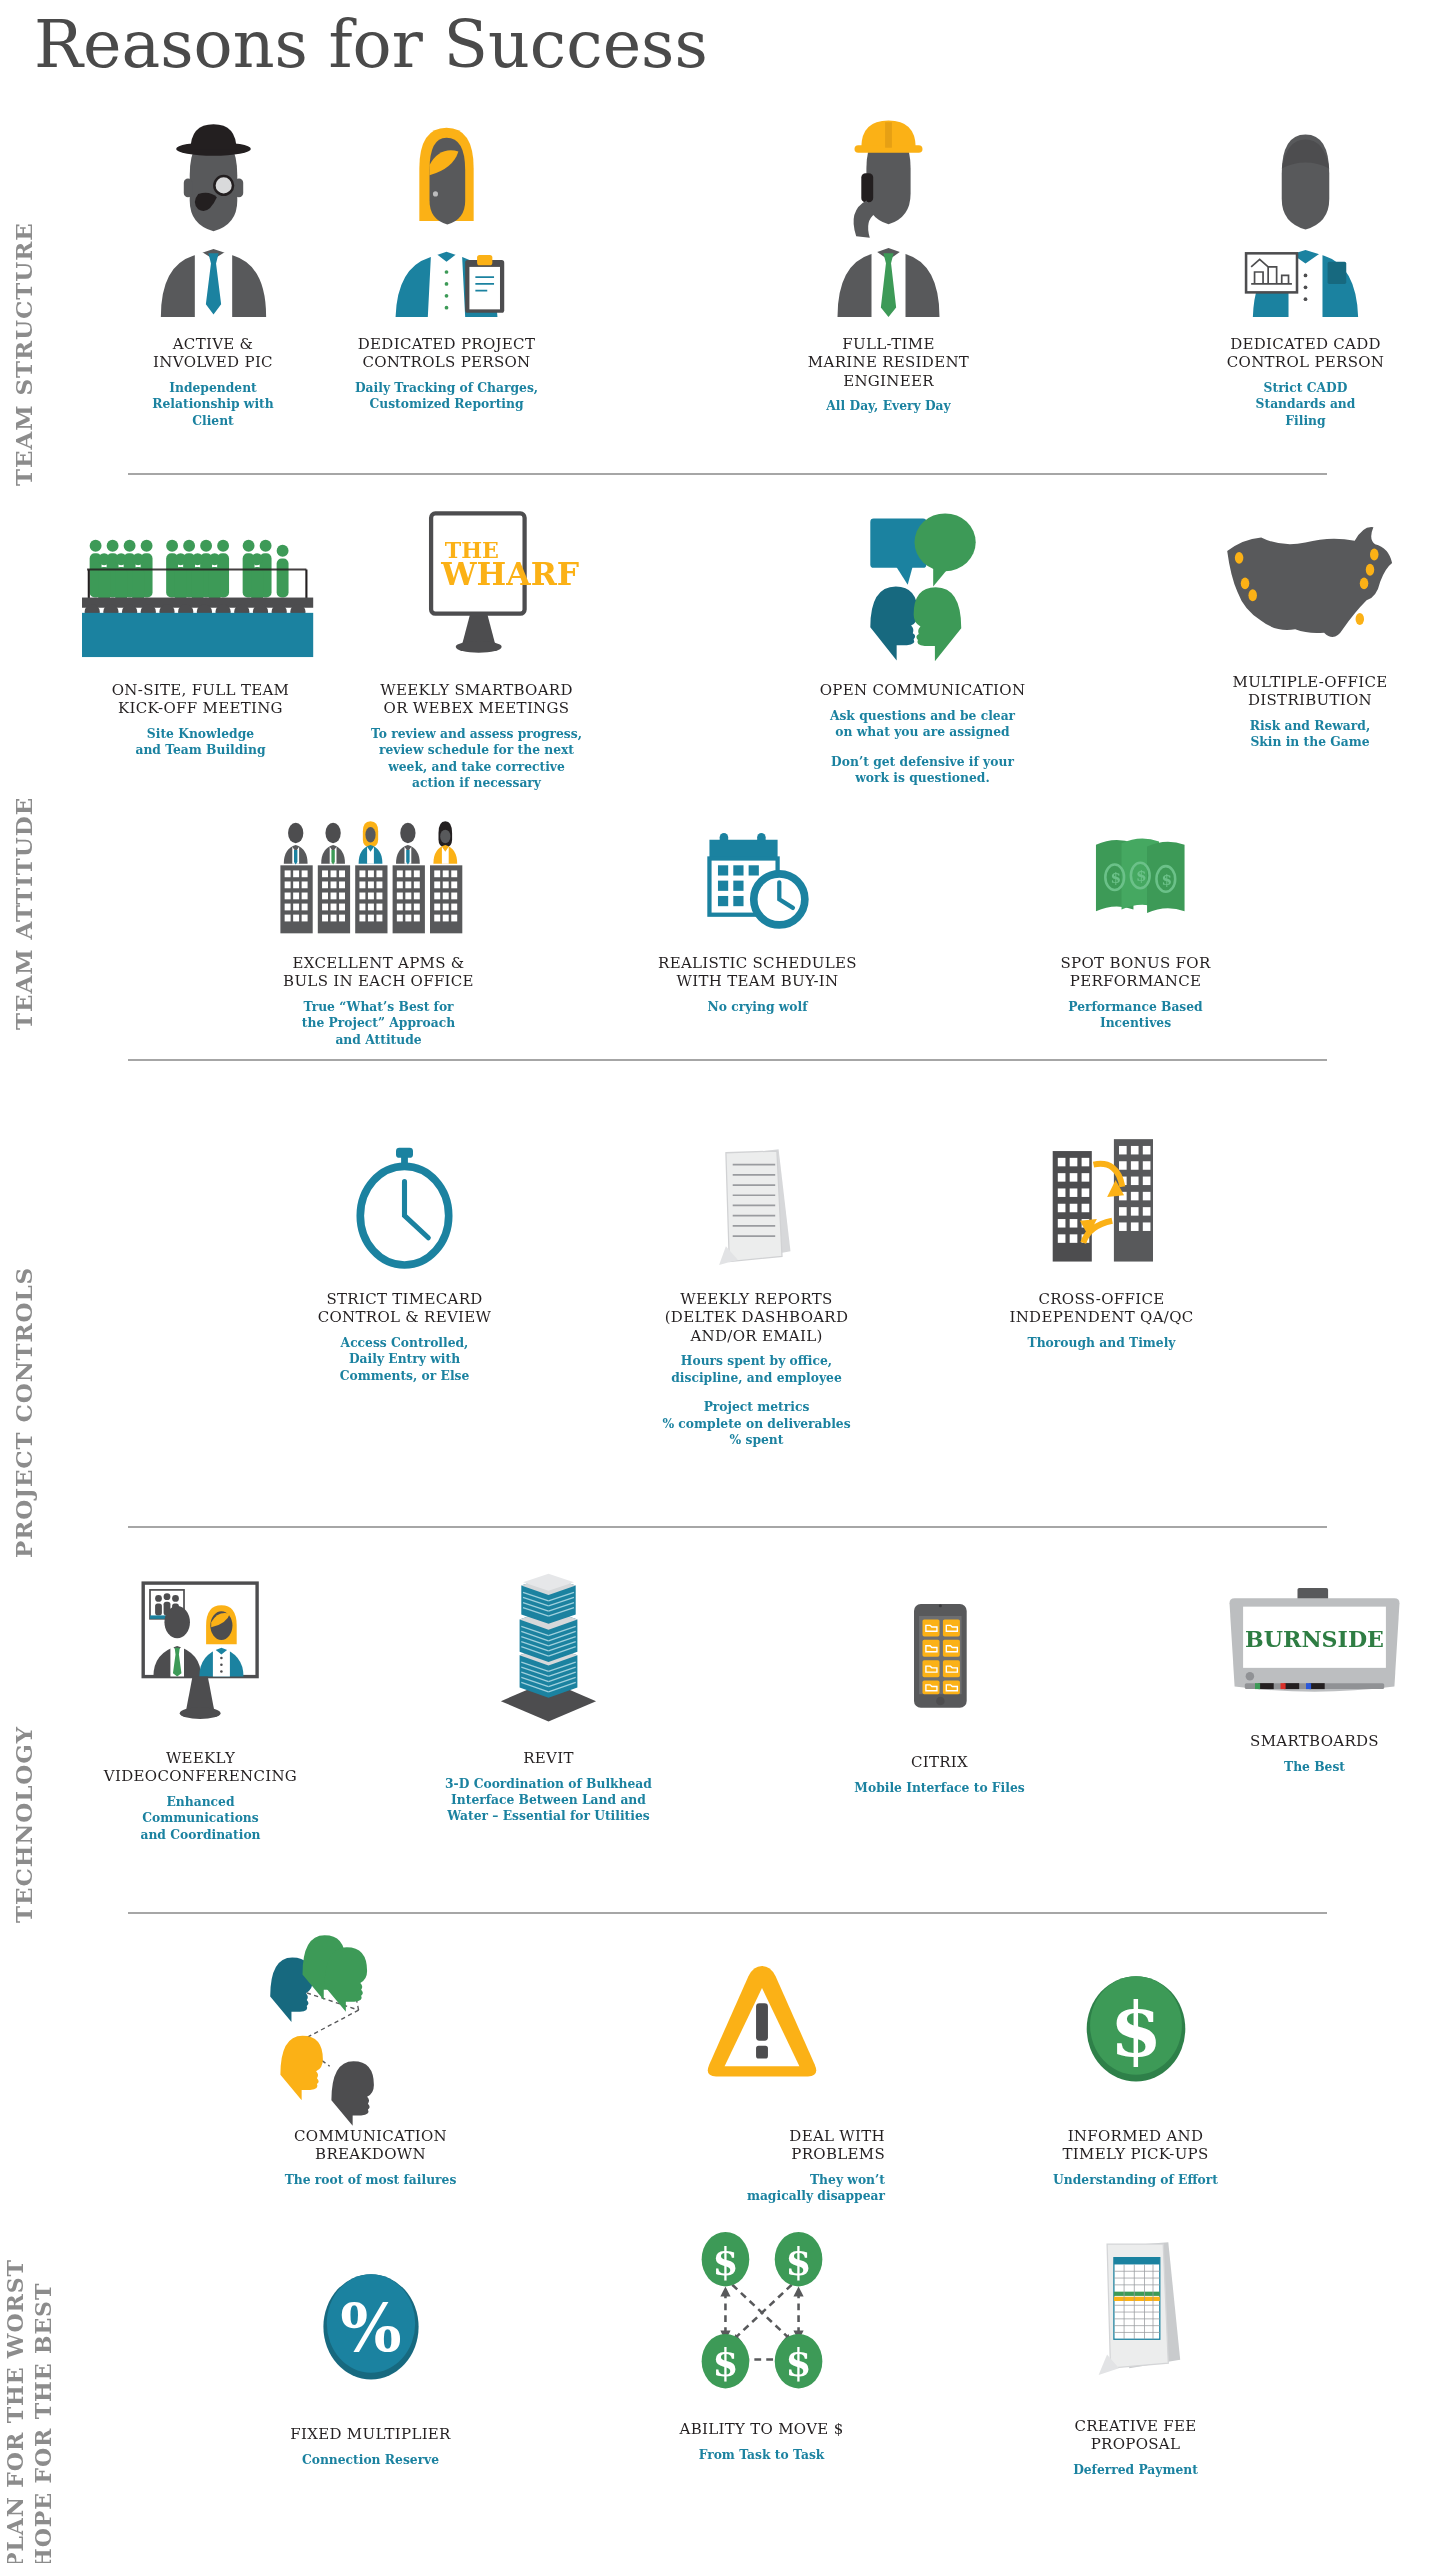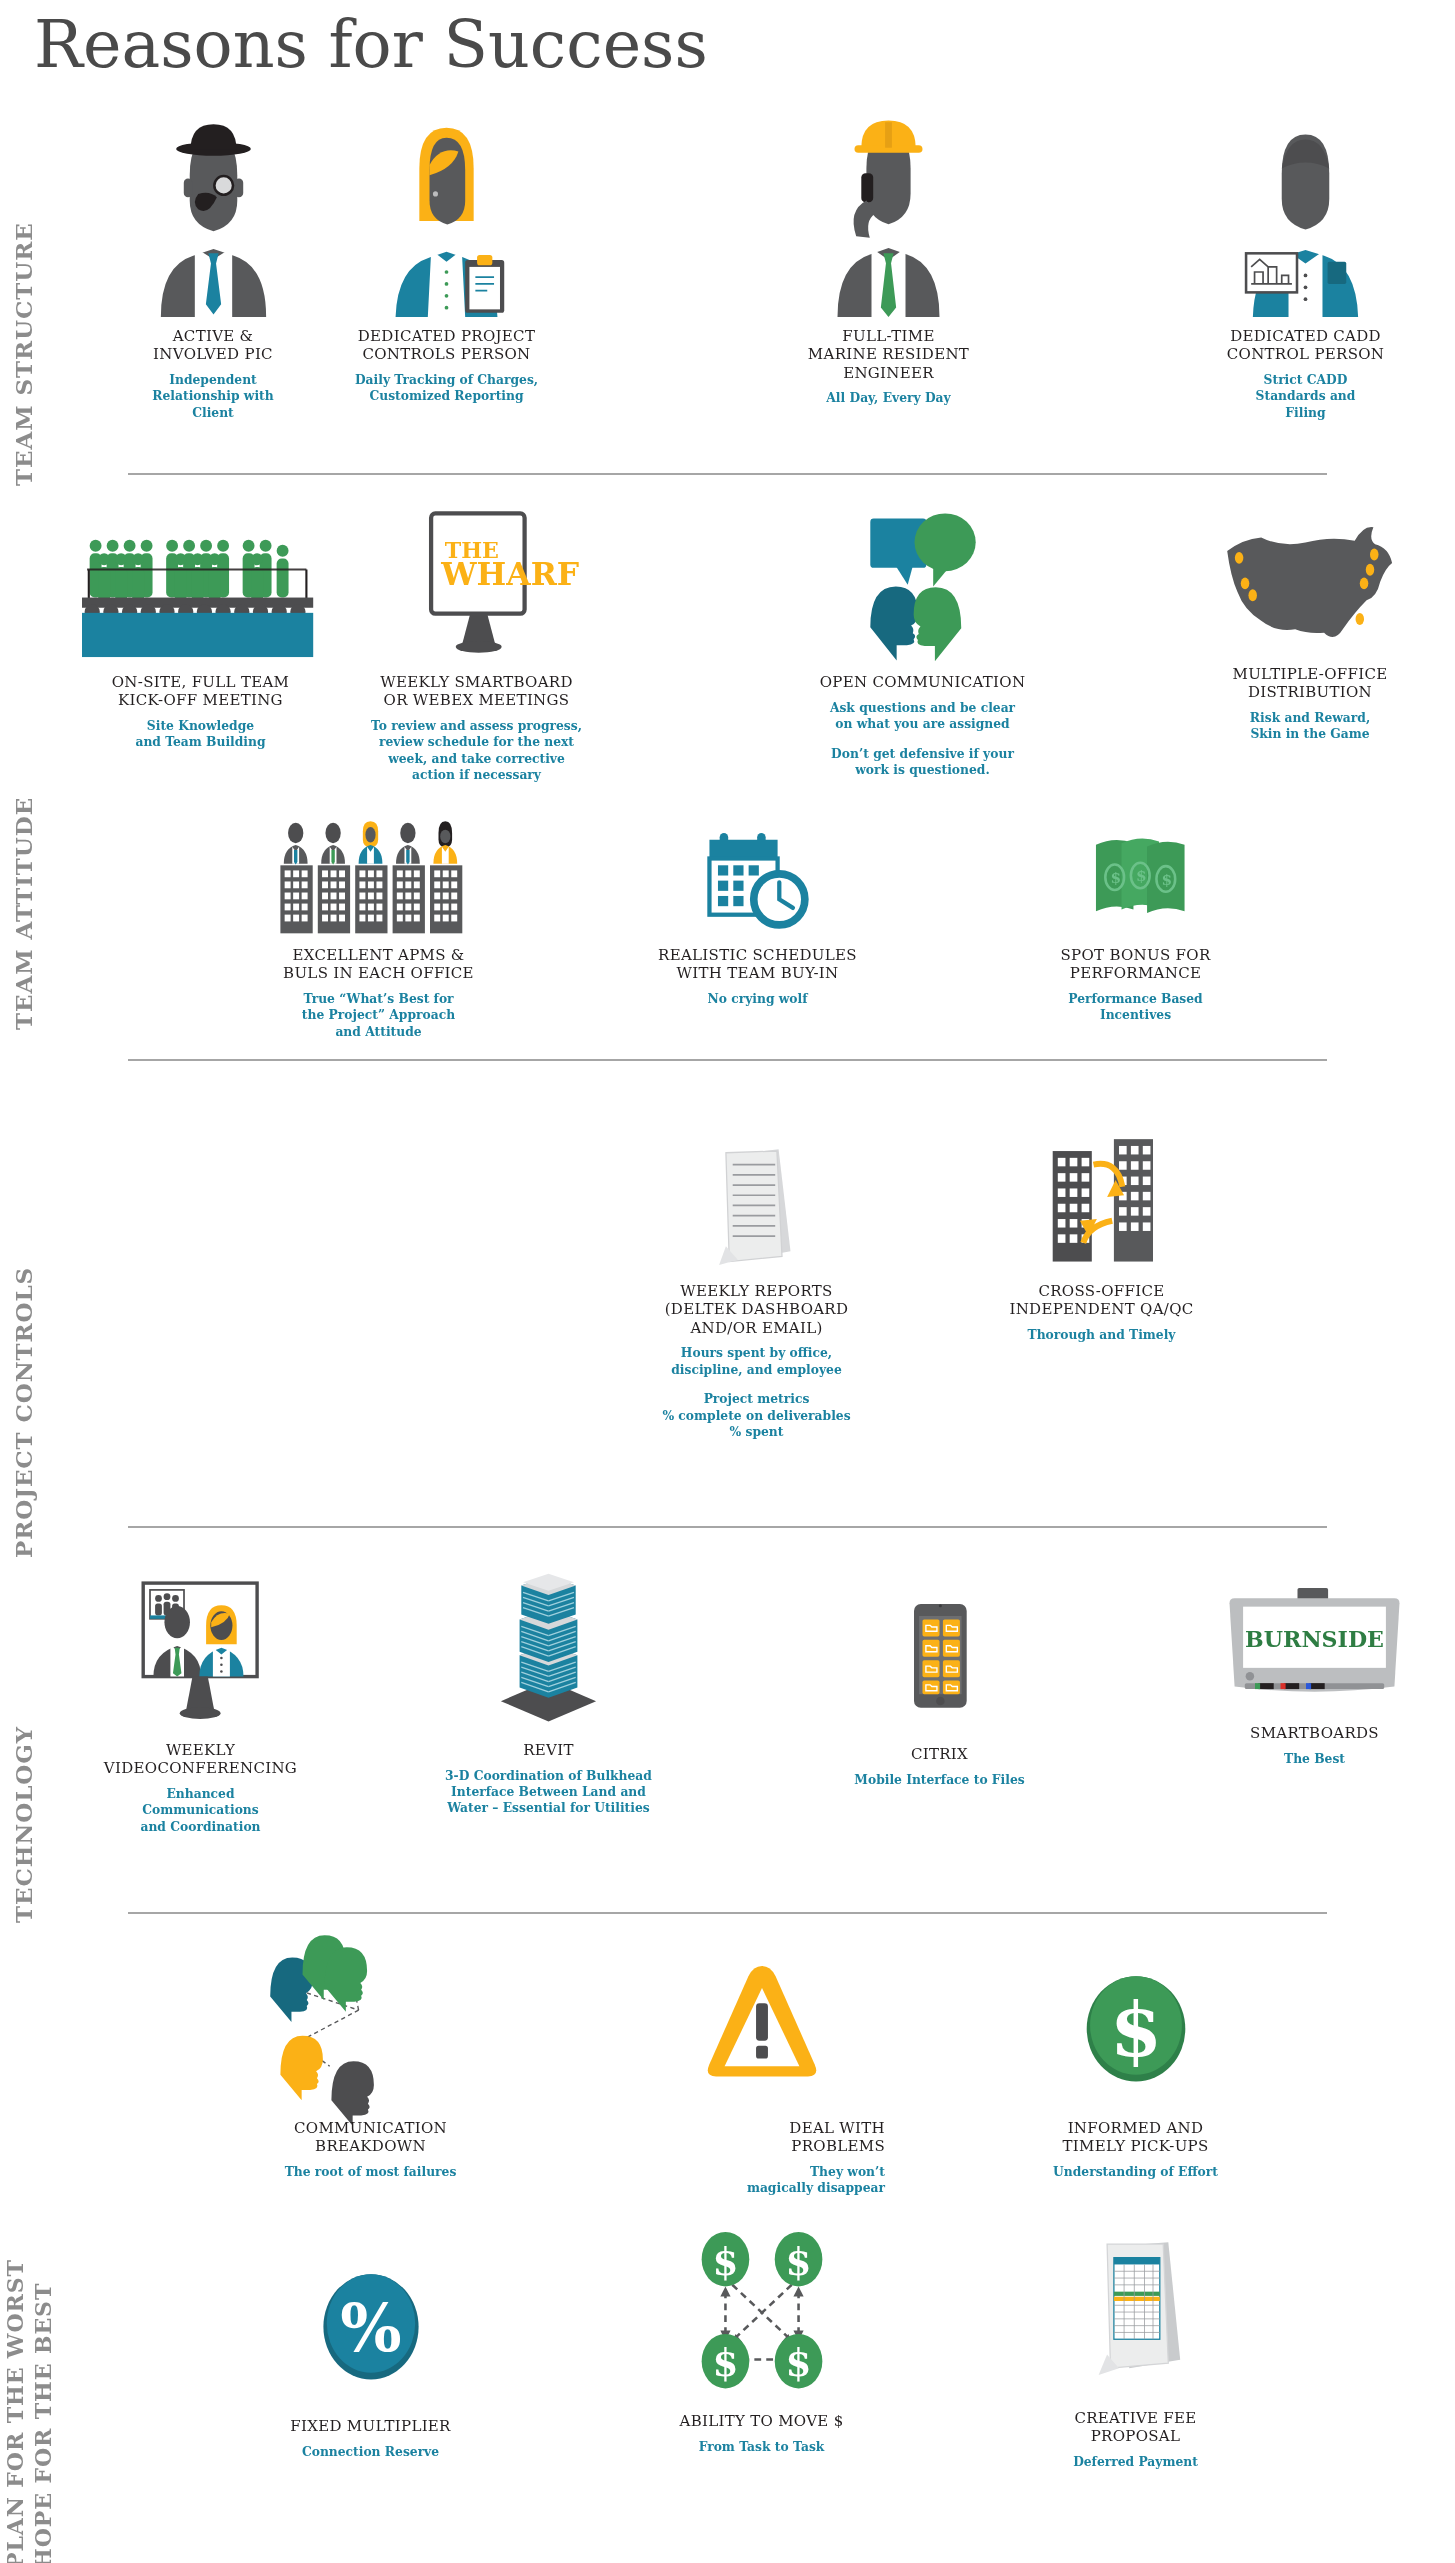--- a/index.html
+++ b/index.html
@@ -33,21 +33,21 @@
   .vlabel.two-line{font-size:22px;}
   .divider{
     position:absolute; left:128px; width:1199px; height:1.7px;
     background:#a6a6a6;
   }
   .cell{ position:absolute; text-align:center; }
   .cell .art{ height:auto; display:flex; align-items:flex-end; justify-content:center;}
   .cap{
     font-family:"DejaVu Serif", serif;
     font-size:15px; color:#231f20; letter-spacing:0.3px;
-    line-height:1.22; margin-top:10px; font-weight:400;
+    line-height:1.22; margin-top:18px; font-weight:400;
   }
   .sub{
     font-family:"DejaVu Serif", serif;
     font-size:12.3px; color:#1b82a0; font-weight:700;
     line-height:1.32; margin-top:8.5px;
   }
   .sub.gap{margin-top:13.6px;}
 
   svg{display:block;overflow:visible;}
 </style>
@@ -425,20 +425,35 @@
       </svg>
     </div>
     <div class="cap" style="white-space:pre-line">SPOT BONUS FOR
 PERFORMANCE</div>
     <div class="sub" style="white-space:pre-line">Performance Based
 Incentives</div>
   </div>
 
   <div class="divider" style="top:1059px;"></div>
 
+  <div class="cell" style="left:281px; top:1144px; width:247px;">
+    <div class="art">
+      <svg width="119" height="128" viewBox="0 0 140 150">
+        <rect x="60" y="4" width="20" height="12" rx="4" fill="#1b82a0"></rect>
+        <rect x="66" y="14" width="8" height="12" fill="#1b82a0"></rect>
+        <ellipse cx="70" cy="84" rx="52" ry="58" fill="#fff" stroke="#1b82a0" stroke-width="9"></ellipse>
+        <path d="M70 44 v40 l28 26" stroke="#1b82a0" stroke-width="6" fill="none" stroke-linecap="round"></path>
+      </svg>
+    </div>
+    <div class="cap" style="white-space:pre-line">STRICT TIMECARD
+CONTROL &amp; REVIEW</div>
+    <div class="sub" style="white-space:pre-line">Access Controlled,
+Daily Entry with
+Comments, or Else</div>
+  </div>
 
   <div class="cell" style="left:629px; top:1144px; width:255px;">
     <div class="art">
       <svg width="119" height="128" viewBox="0 0 140 150">
         <path d="M44 12 l52 -6 l14 120 l-56 10 z" fill="#d7d8da"></path>
         <path d="M34 10 l60 -2 l6 124 l-62 6 z" fill="#eceded" stroke="#d1d2d4" stroke-width="1.5"></path>
         <path d="M42 24 h50 M42 36 h50 M42 48 h50 M42 60 h50 M42 72 h50 M42 84 h50 M42 96 h50 M42 108 h50" stroke="#9a9ca0" stroke-width="2"></path>
         <path d="M34 120 l-8 22 l22 -6 z" fill="#e2e3e5"></path>
       </svg>
     </div>

